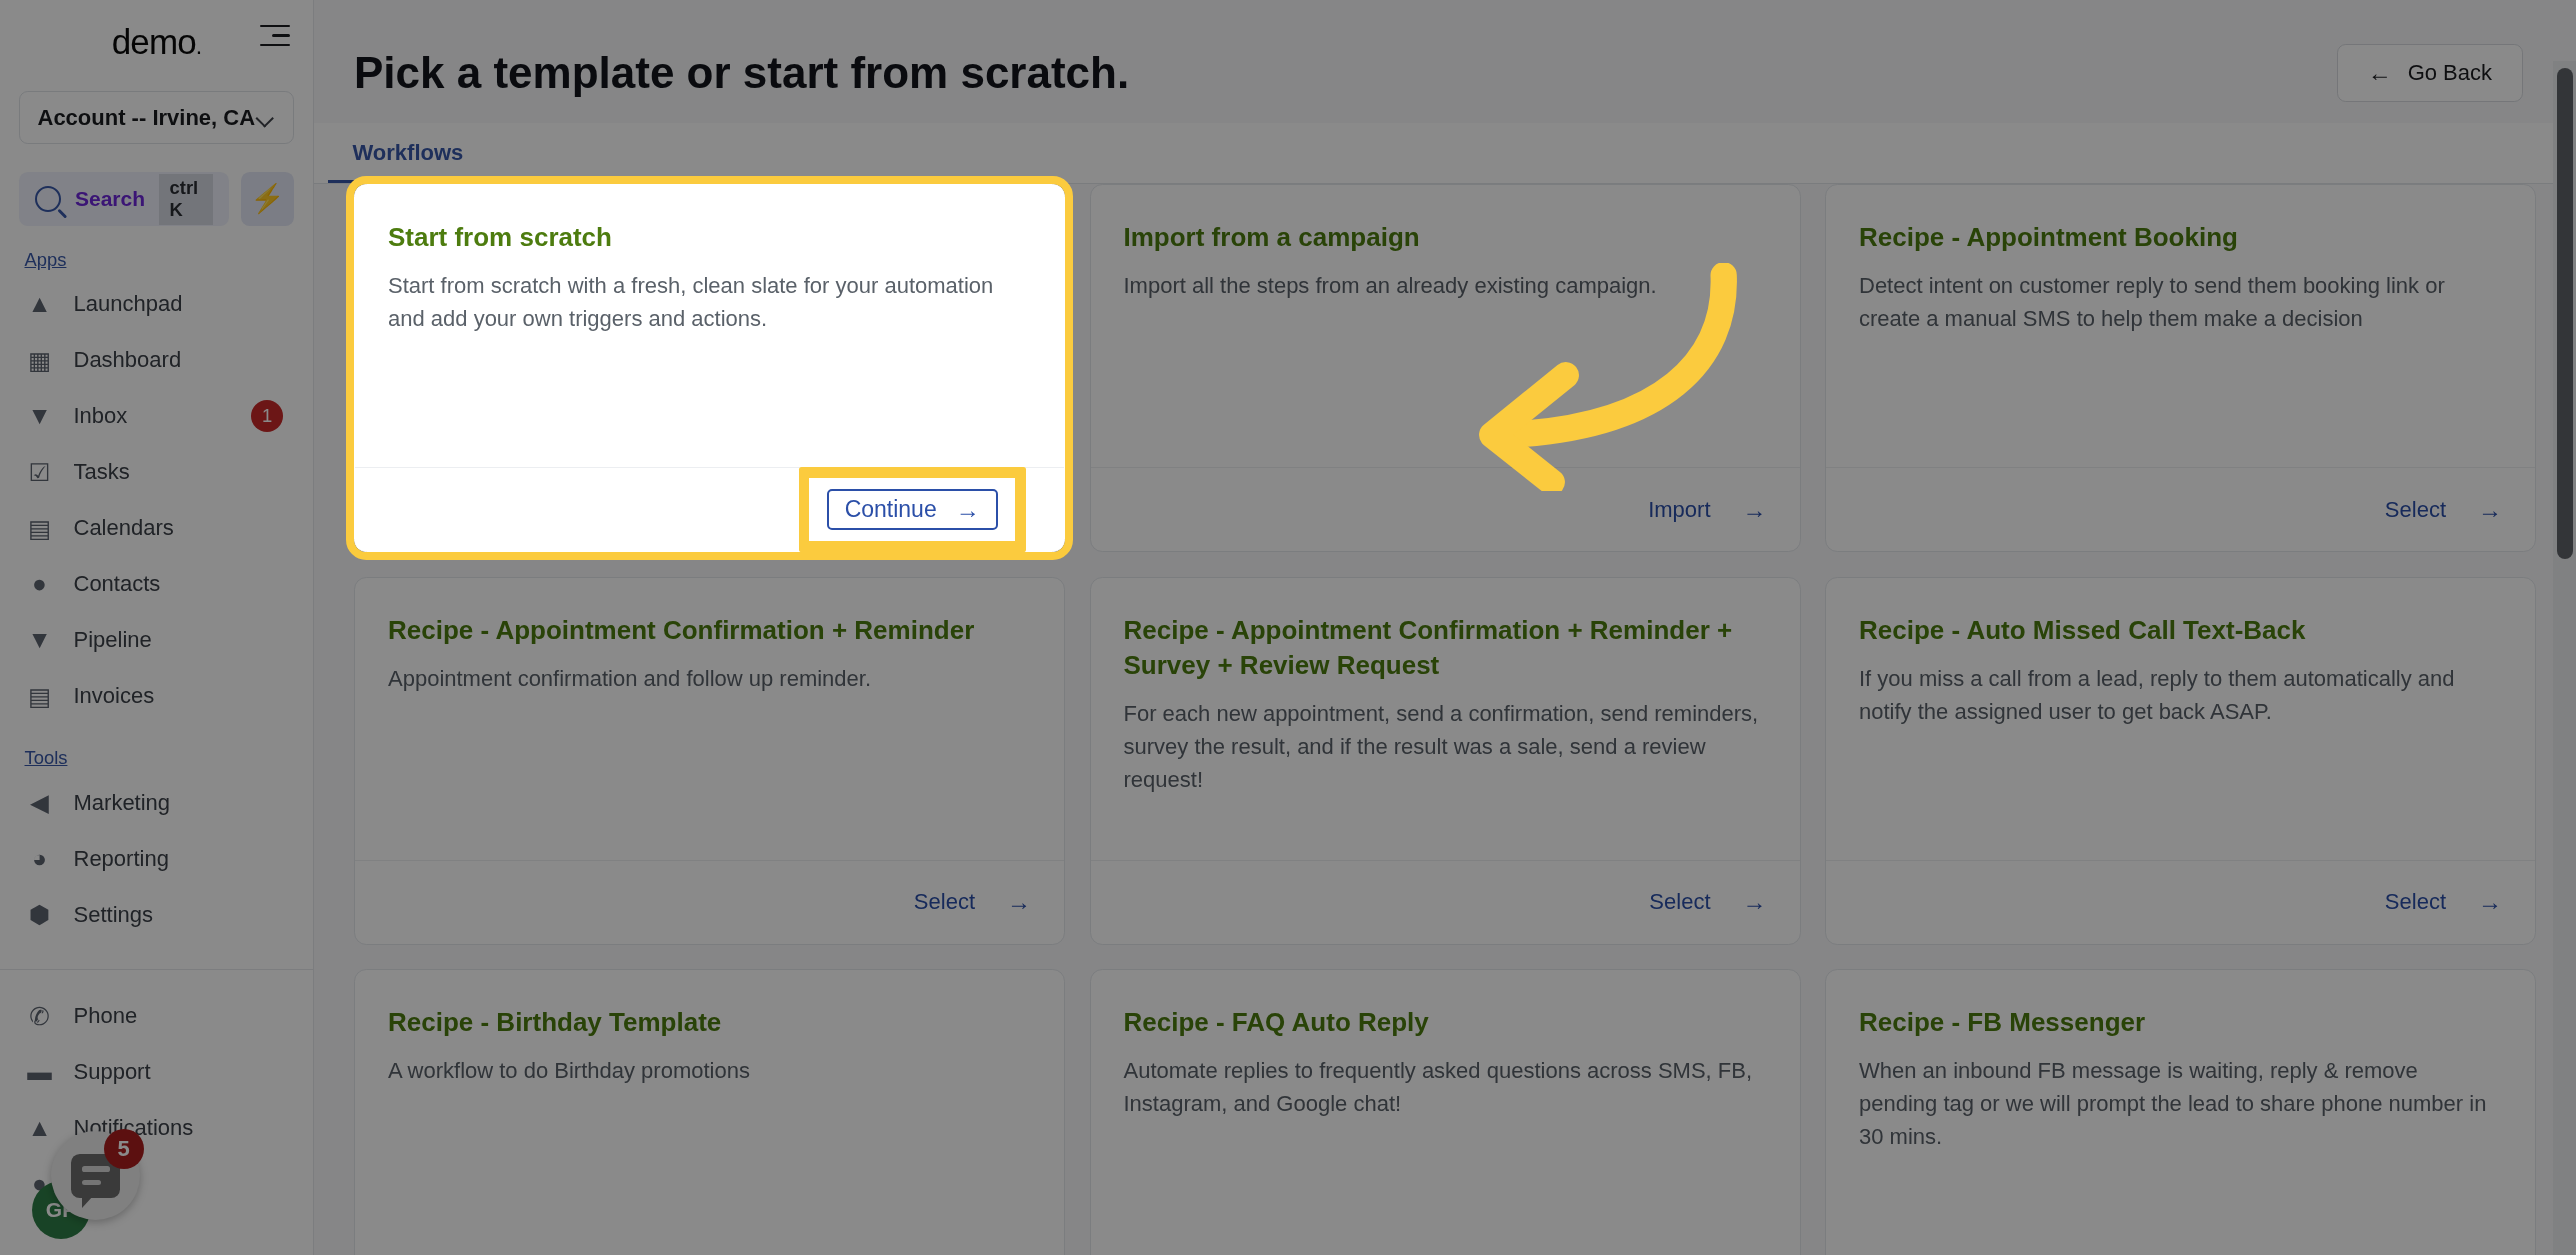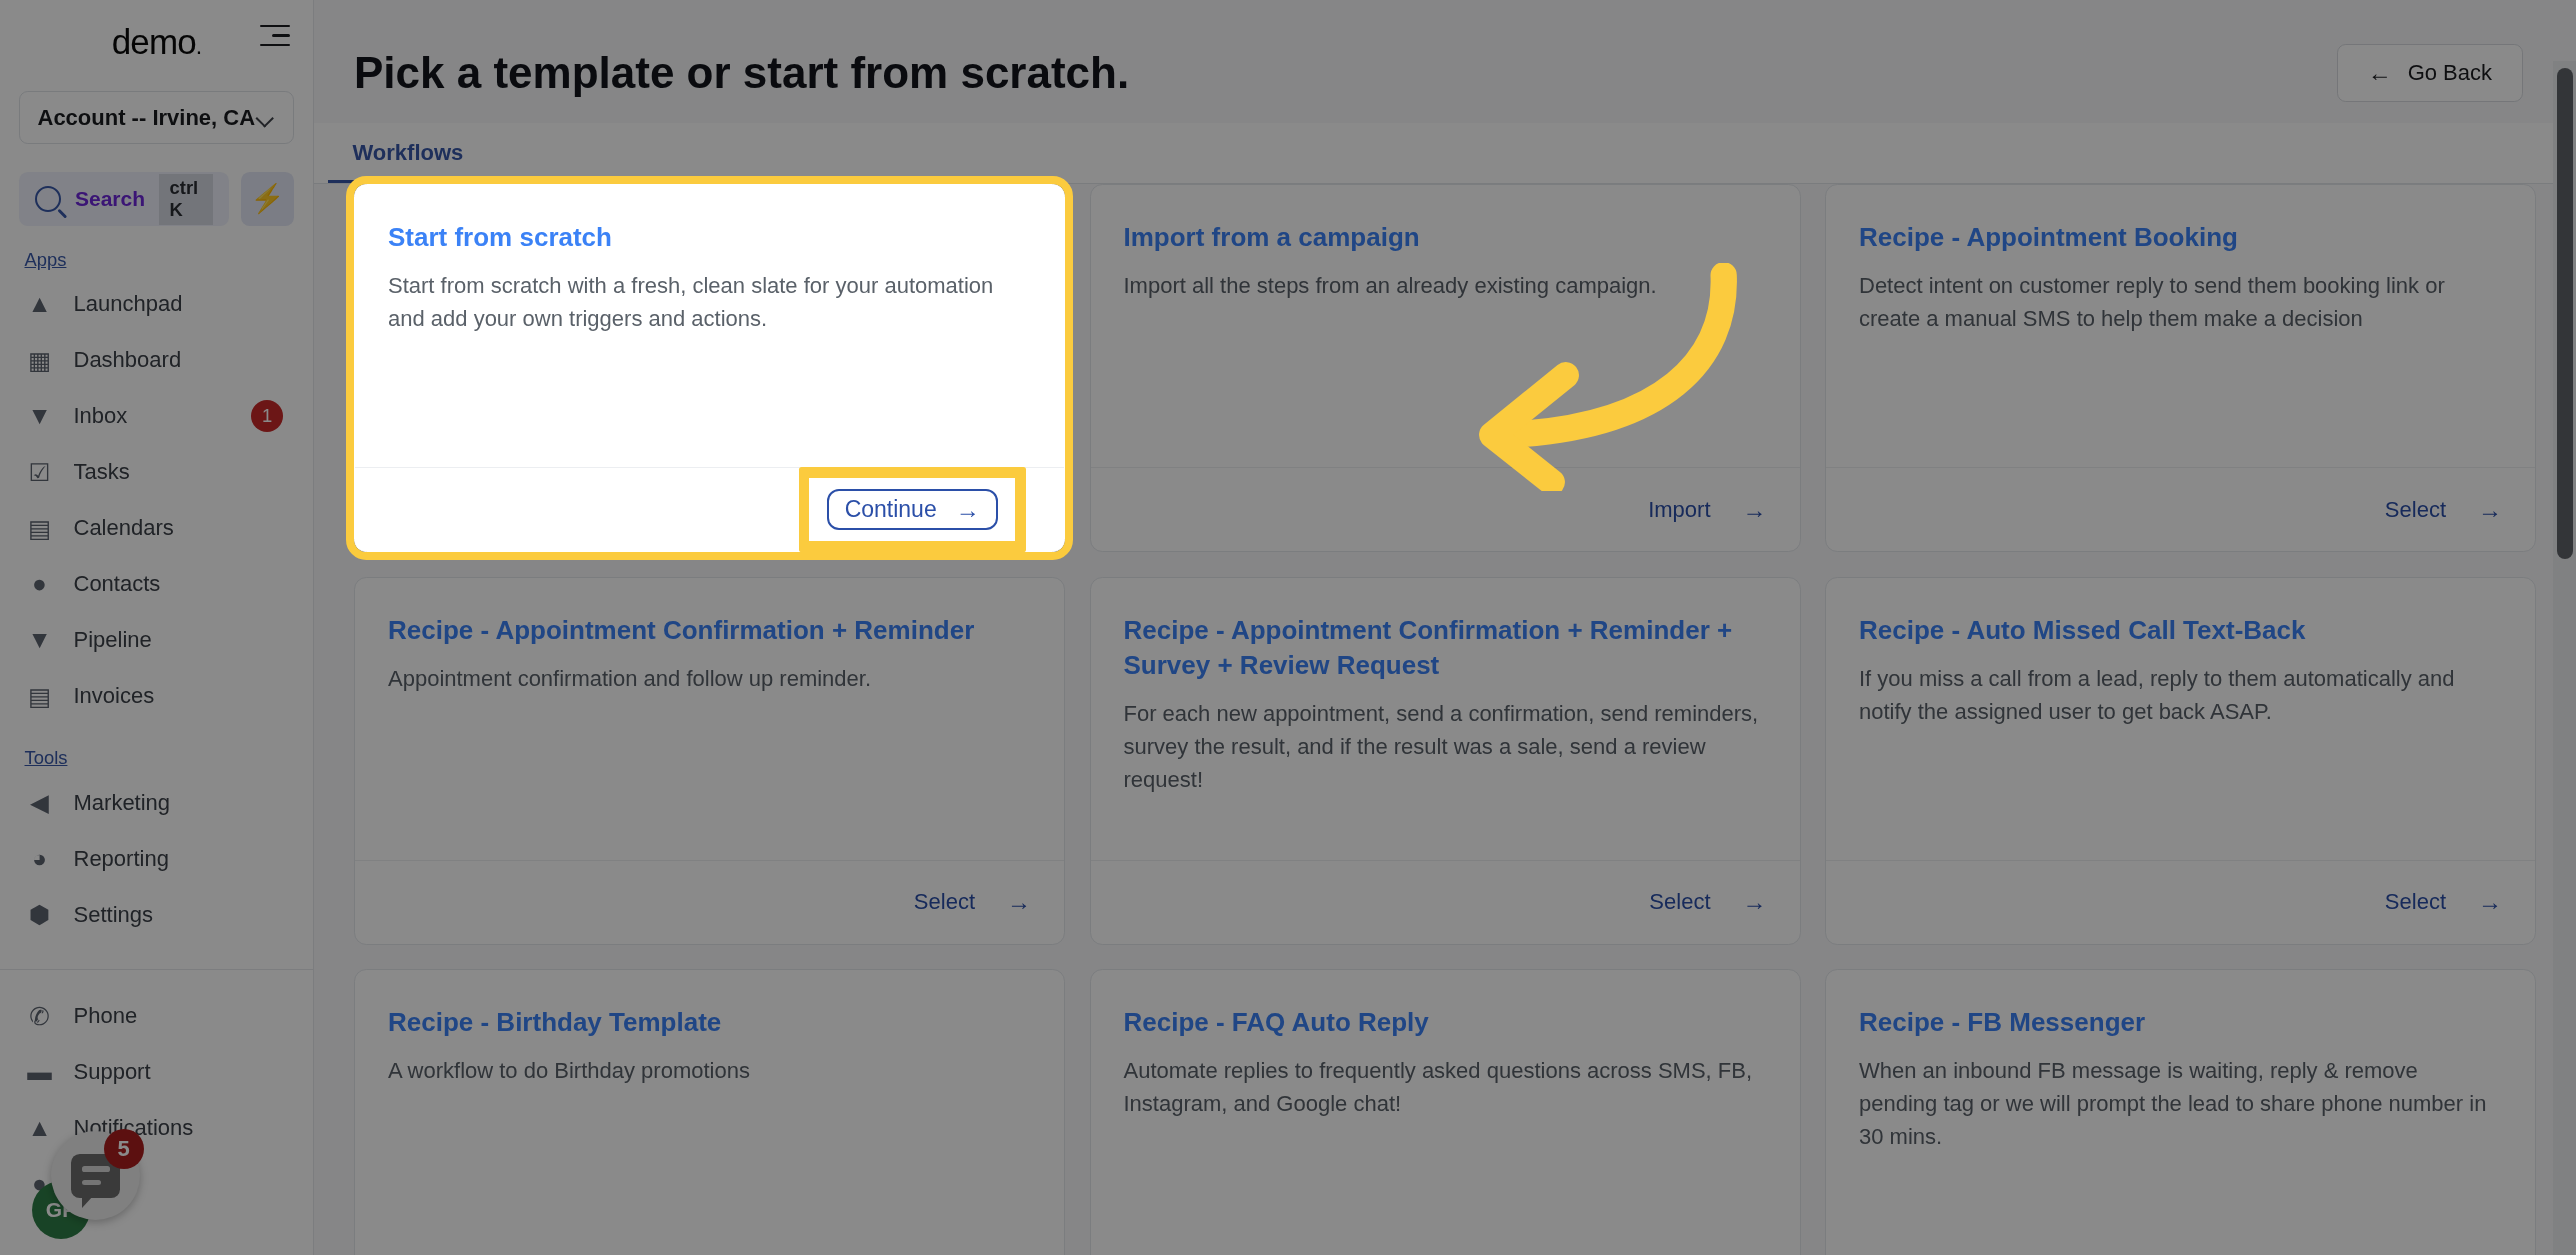--- a/index.html
+++ b/index.html
@@ -183,21 +183,21 @@
     grid-template-columns: repeat(3, 1fr);
     gap: 24.5px;
   }
   .card {
     background: #ffffff; border: 0.9px solid #e4e7eb; border-radius: 12.3px;
     min-height: 368px; display: flex; flex-direction: column;
     position: relative;
   }
   .card-body { padding: 35px 33px 17.5px 33px; flex: 1; }
   .card-title {
-    font-size: 26px; font-weight: 700; color: #3b82f6;
+    font-size: 26px; font-weight: 700; color: #4d7c0f;
     line-height: 1.35; margin-bottom: 14px;
   }
   .card-desc {
     font-size: 22px; color: #5a6169; line-height: 1.5;
   }
   .card-foot {
     border-top: 0.9px solid #eceef1; height: 84px;
     display: flex; align-items: center; justify-content: flex-end;
     padding-right: 33px;
   }
@@ -216,21 +216,21 @@
   #continue-wrap {
     position: relative; z-index: 56;
     background: #FBCB3E; padding: 10.5px;
     border-radius: 2.6px; margin-right: 5.3px;
   }
   #continue-btn {
     background: #ffffff; padding: 11.4px 17.5px;
     display: flex; align-items: center; justify-content: center;
   }
   #continue-inner {
-    border: 2.6px solid #2b4fa8; border-radius: 12px;
+    border: 2.6px solid #2b4fa8; border-radius: 5px;
     padding: 4.4px 16px; display: flex; align-items: center; gap: 19px;
     font-size: 23px; color: #2b4fa8; font-weight: 500;
   }
 
   
   #yellow-arrow {
     position: absolute; left: 1087px; top: 263px;
     width: 377px; height: 228px; z-index: 58; pointer-events: none;
   }
 

